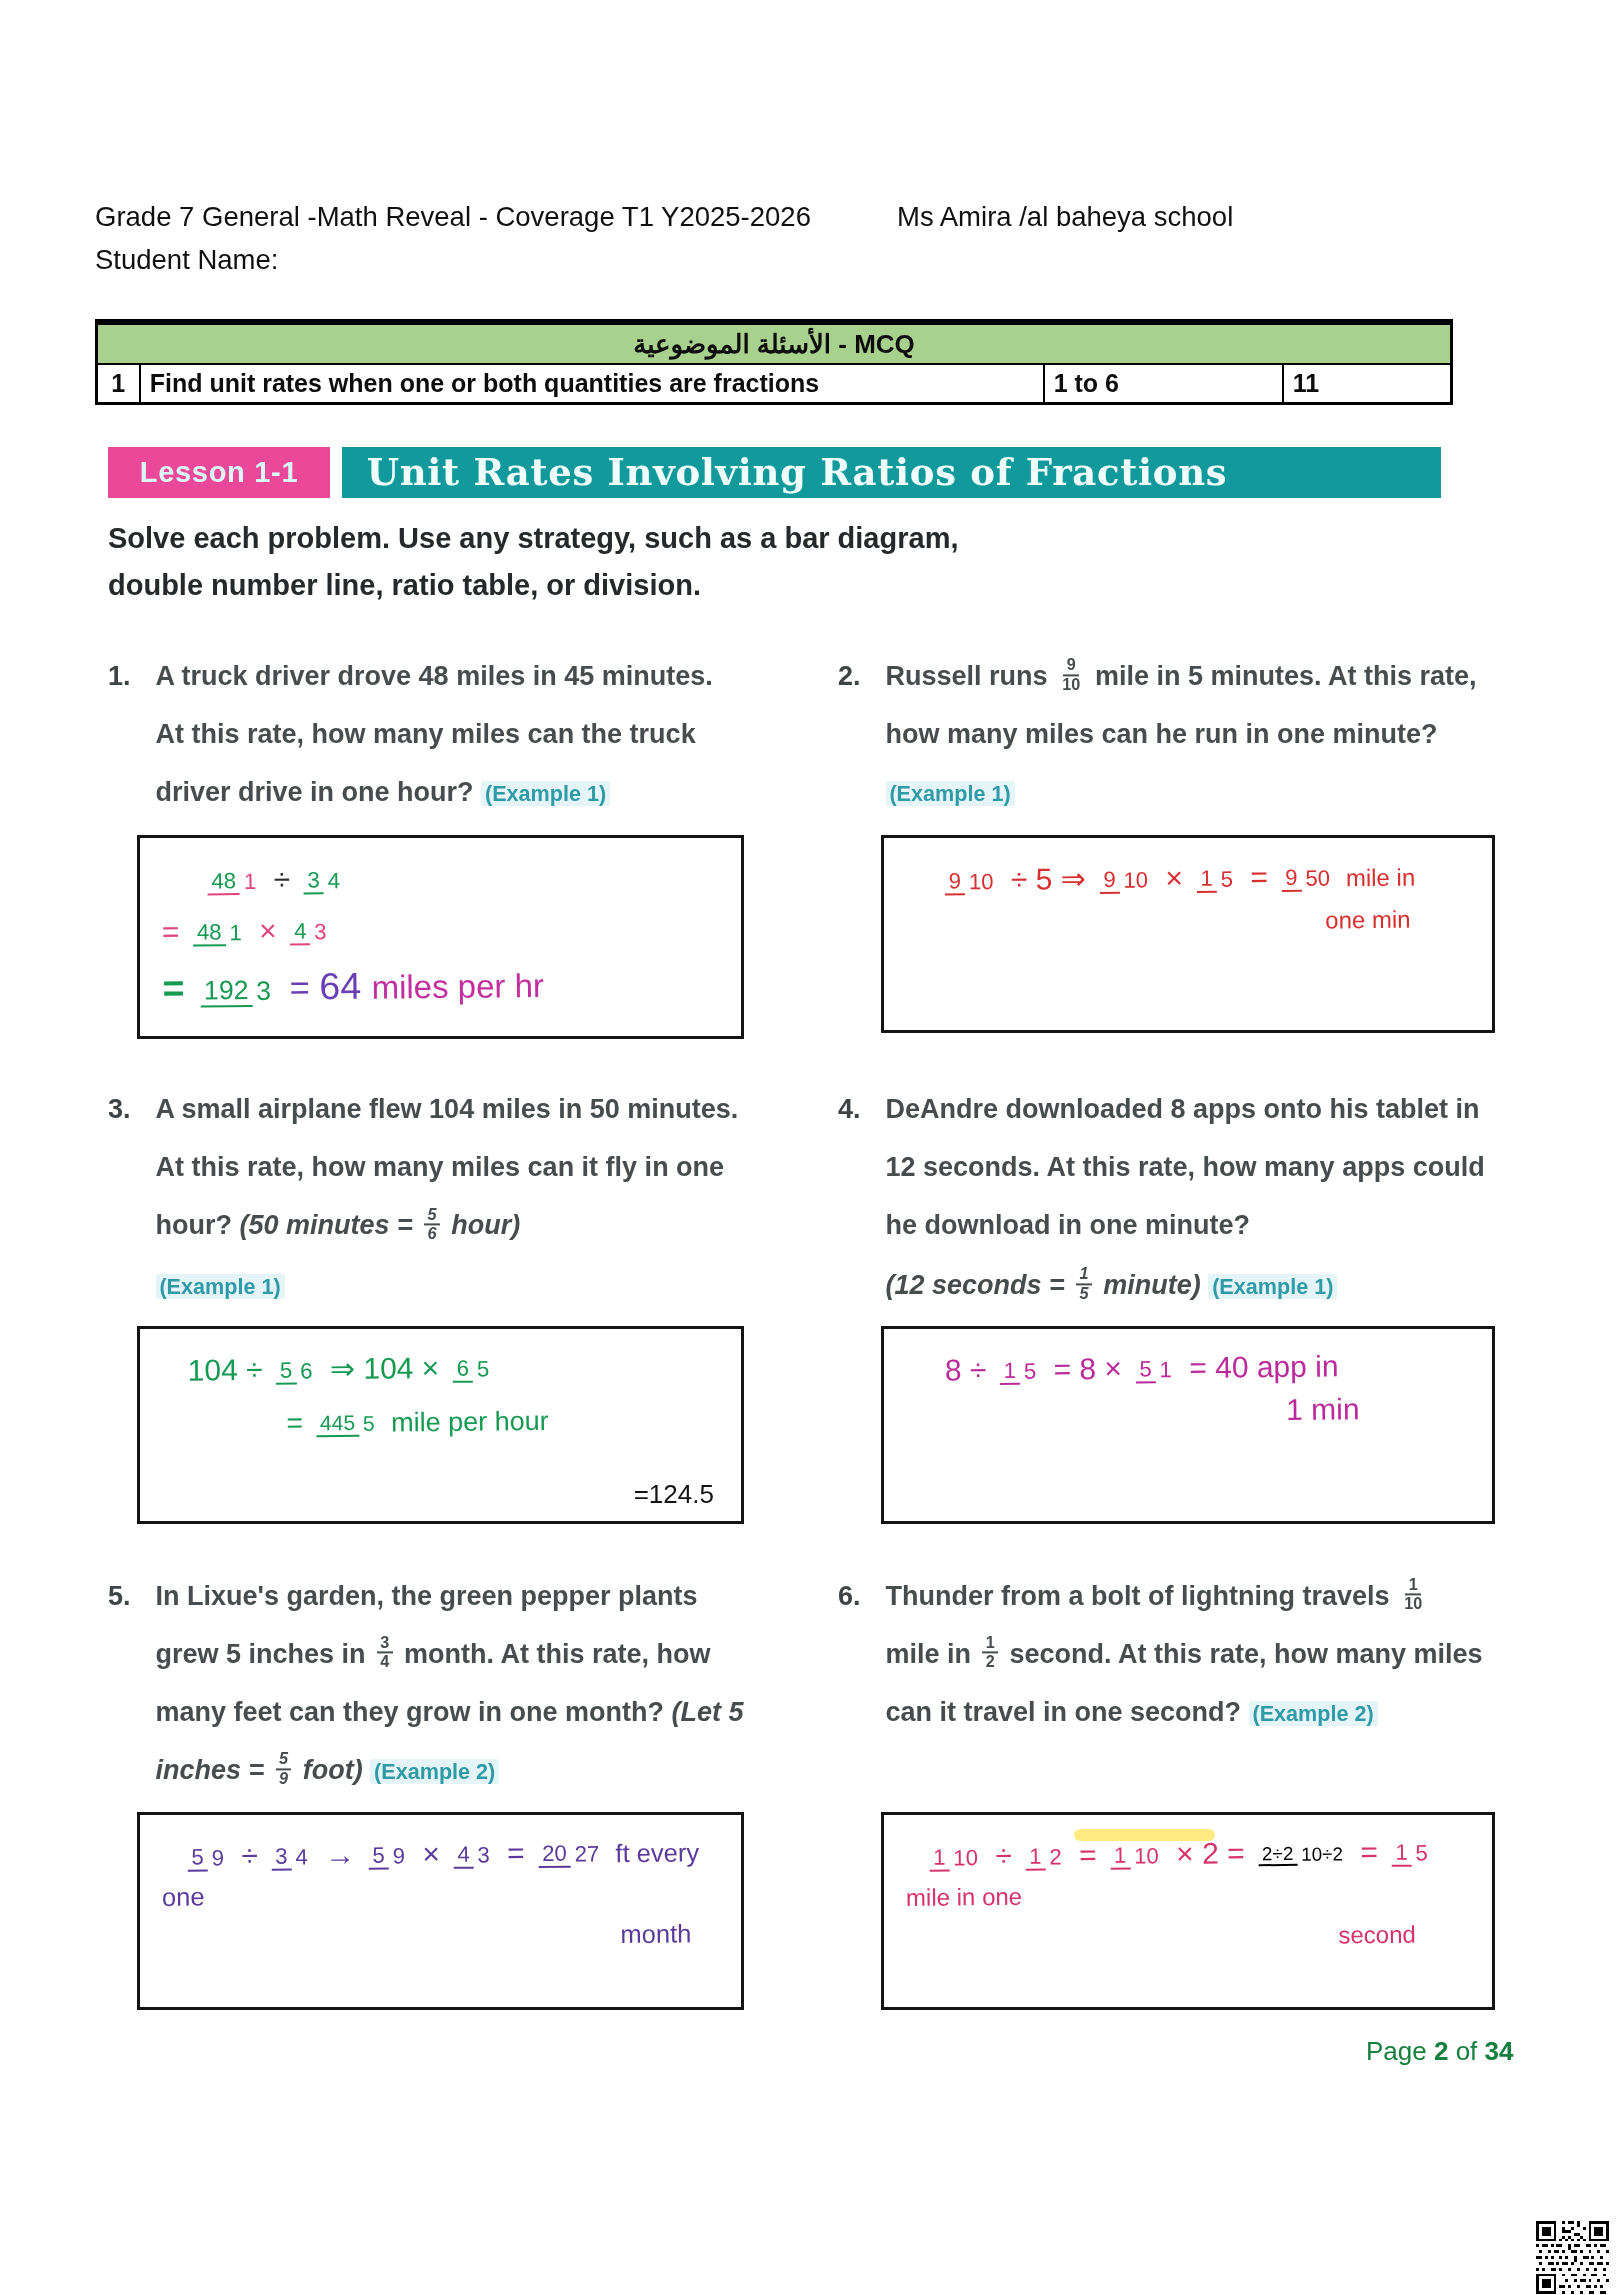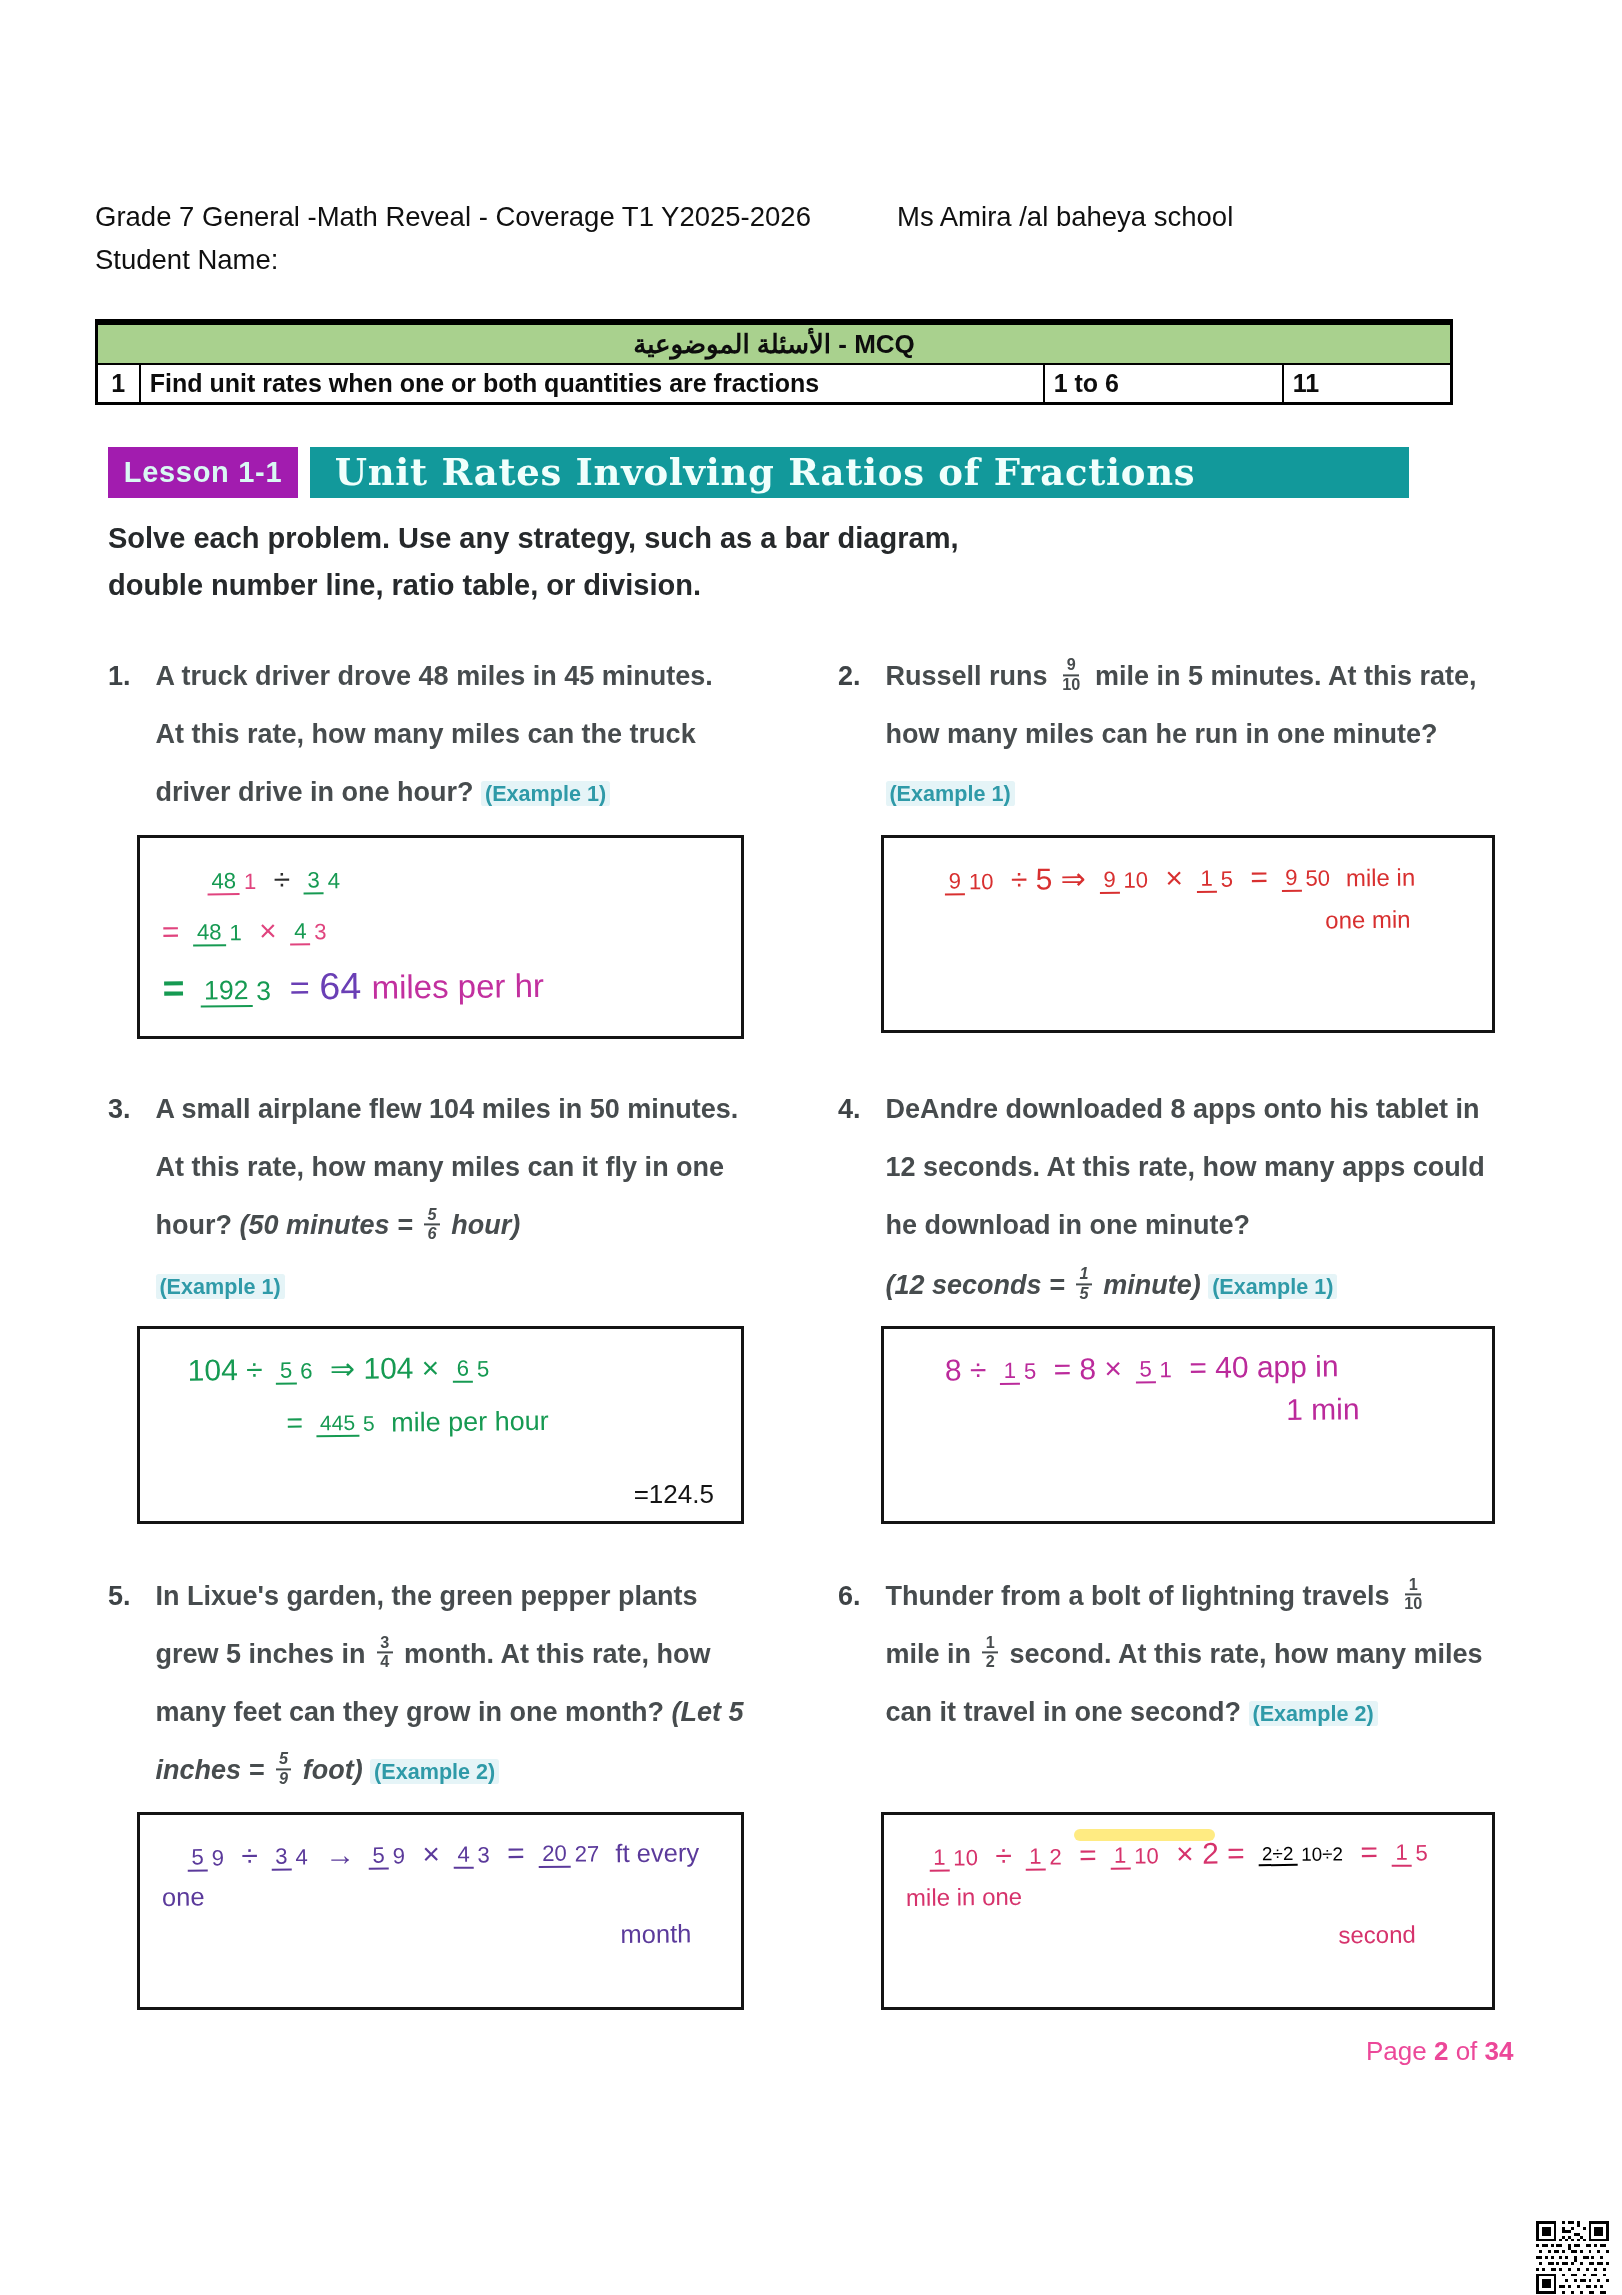--- a/index.html
+++ b/index.html
@@ -19,21 +19,21 @@
   table.mcq { border: 3.9px solid #000; border-top-width: 6.5px; }
   table.mcq td { border: 2px solid #000; font-weight: bold; color:#0d0d0d; }
   td.mcq-head { background: #a9d18e; text-align: center; font-size: 26px; height: 42px; }
   .mcq-row td { height: 39px; font-size: 25px; padding: 1.3px 9.2px; }
   col.c1 { width: 43px; } col.c2 { width: 904px; } col.c3 { width: 239px; } col.c4 { width: 169px; }
   .mcq-row td:first-child { text-align: center; padding: 1.3px 2.6px; }
 
   
   .lesson-row { margin: 42px 0 0 13px; display: flex; align-items: stretch; height: 51px; }
   .lesson-badge {
-    width: 190px; background:#a21caf; color:#d9f8f3; font-weight: bold; font-size: 29px;
+    width: 222px; background:#ec4899; color:#d9f8f3; font-weight: bold; font-size: 29px;
     display:flex; align-items:center; justify-content:center; letter-spacing: 0.7px;
   }
   .lesson-title {
     width: 1099px; margin-left: 11.8px; background:#12999b; color:#f0fffc;
     font-family: "DejaVu Serif", "Liberation Serif", serif; font-weight: 600;
     font-size: 37px; display:flex; align-items:center; padding-left: 25px; letter-spacing: 0.7px;
     white-space: nowrap; overflow: hidden;
   }
   .instructions { margin: 17px 0 0 13px; font-size: 29px; font-weight: bold; color:#26292b; line-height: 1.62; }
 
@@ -68,21 +68,21 @@
            line-height: 1.05; margin: 0 5.2px; }
   .hfrac .num { font-size: .74em; padding: 0 3.9px; border-bottom: 2.6px solid currentColor; }
   .hfrac .den { font-size: .74em; padding: 0 3.9px; }
   .brk { display:block; }
   .typed-note { position:absolute; right: 27.5px; bottom: 10.5px; font-size: 26px; color:#141414;
                 font-family: "Liberation Sans", sans-serif; transform: none; }
   .hl-yellow { position: absolute; top: 14.4px; left: 190px; width: 141px; height: 11.8px;
                background:#ffe24d; opacity:.7; border-radius: 7.9px; }
 
   
-  .footer { position:absolute; left: 1366px; top: 2036px; font-size: 26px; color:#ec4899; }
+  .footer { position:absolute; left: 1366px; top: 2036px; font-size: 26px; color:#15803d; }
   .footer b { font-weight: bold; }
   .qr { position:absolute; right: 14.4px; bottom: 1.3px; width: 73px; height: 73px; }
 </style>
 </head>
 <body>
 
 <div class="page">
   <div class="content">
 
     <div class="doc-header">

